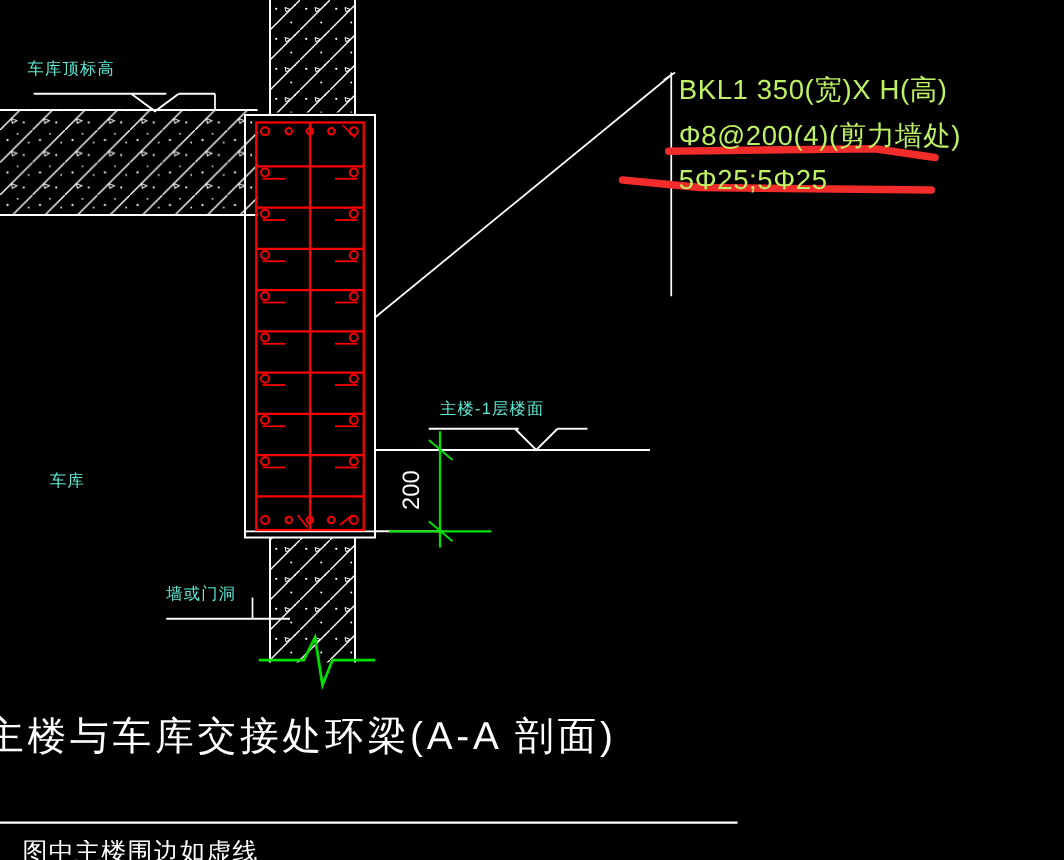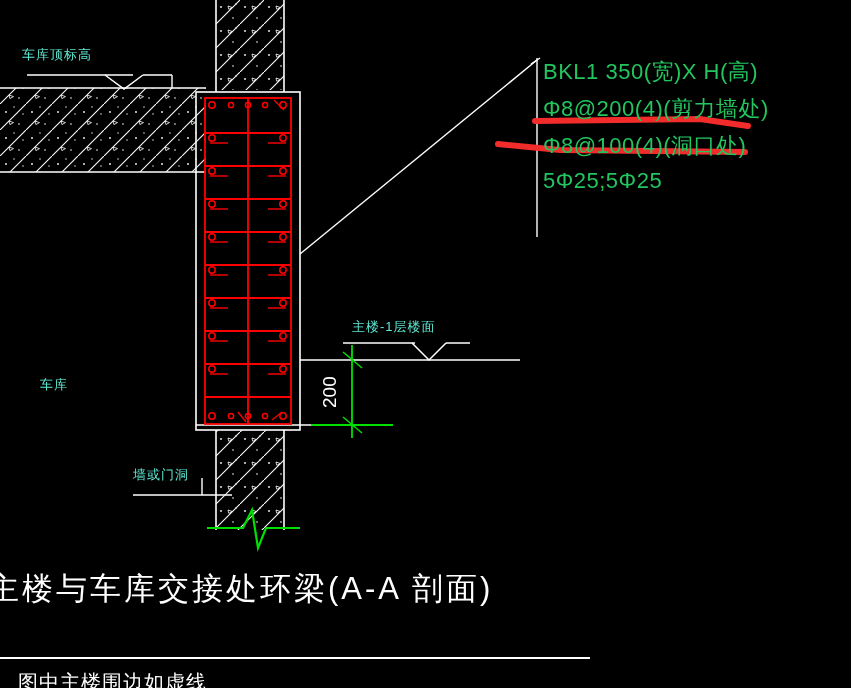--- a/index.html
+++ b/index.html
@@ -30,21 +30,21 @@
     font-family: "Liberation Sans", sans-serif;
     line-height: 1;
     pointer-events: none;
   }
   .white-note {
     color: #5eead4;
     font-size: 13px;
     letter-spacing: 1px;
   }
   .green-spec {
-    color: #22c55e;
+    color: #bef264;
     font-size: 22px;
     letter-spacing: 0.5px;
   }
   .title-text {
     color: #ffffff;
     font-size: 31px;
     letter-spacing: 3px;
   }
   .footer-text {
     color: #ffffff;
@@ -242,21 +242,20 @@
 
   <div class="txt white-note" style="left:133px; top:468px;text-align:right;">墙或门洞</div>
 
   <div class="txt white-note" style="left:352px; top:320px;">主楼-1层楼面</div>
 
   <div class="txt dim-vert" style="left:320px; top:408px;">200</div>
 
   <div id="spec-block">
     <div class="green-spec">BKL1 350(宽)X H(高)</div>
     <div class="green-spec">Φ8@200(4)(剪力墙处)</div>
-    <div class="green-spec">Φ8@100(4)(洞口处)</div>
     <div class="green-spec">5Φ25;5Φ25</div>
   </div>
 
   <div class="txt title-text" style="left:-12px; top:573px;">主楼与车库交接处环梁(A-A 剖面)</div>
 
   <div class="txt footer-text" style="left:18px; top:672px; overflow:hidden;">图中主楼围边如虚线</div>
 
 
 </div>
 

